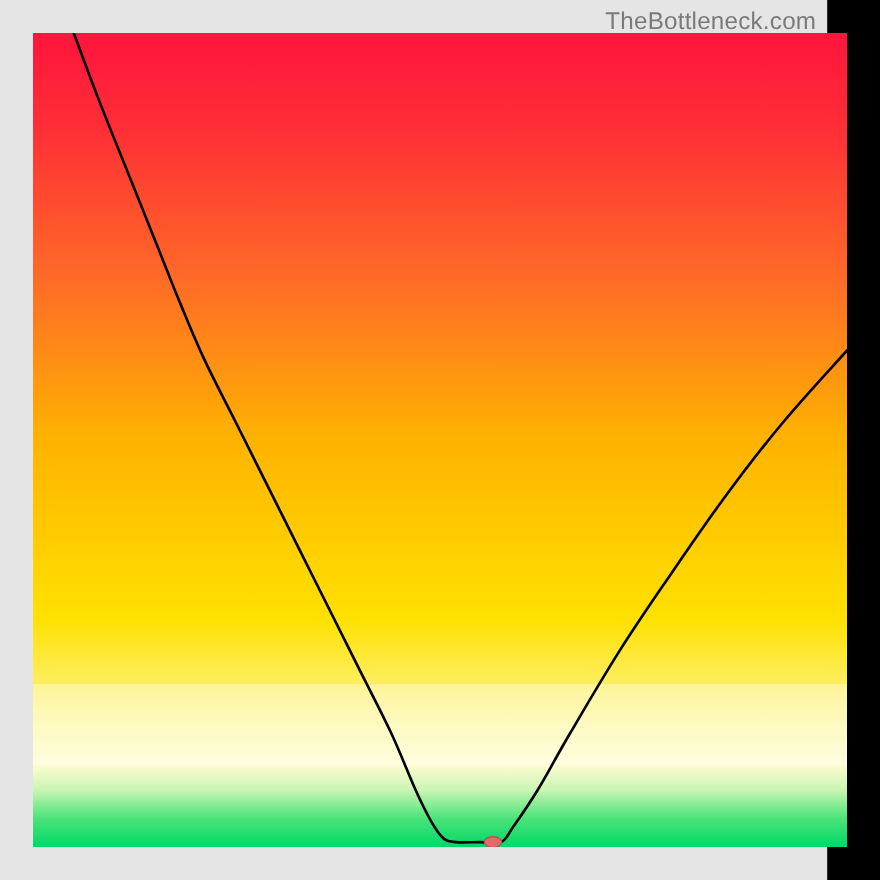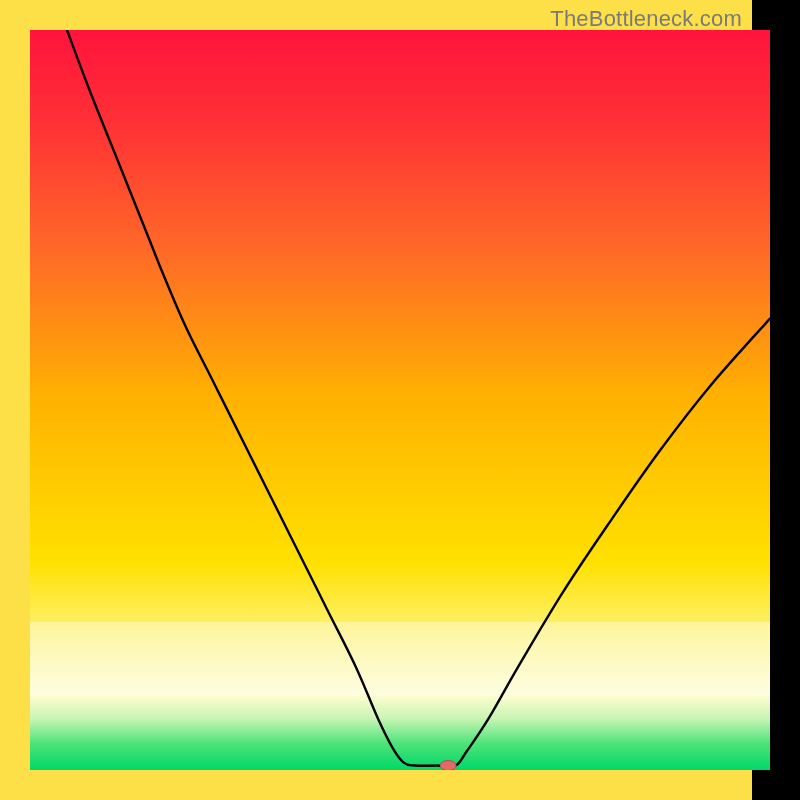--- a/index.html
+++ b/index.html
@@ -8,21 +8,21 @@
     width: 800px;
     height: 800px;
     background: #000;
     overflow: hidden;
     font-family: Arial, Helvetica, sans-serif;
   }
   .stage {
     position: relative;
     width: 752px;
     height: 800px;
-    background: #fde047;
+    background: #e5e5e5;
   }
   .plot {
     position: absolute;
     left: 30px;
     top: 30px;
     width: 740px;
     height: 740px;
   }
   .watermark {
     position: absolute;

